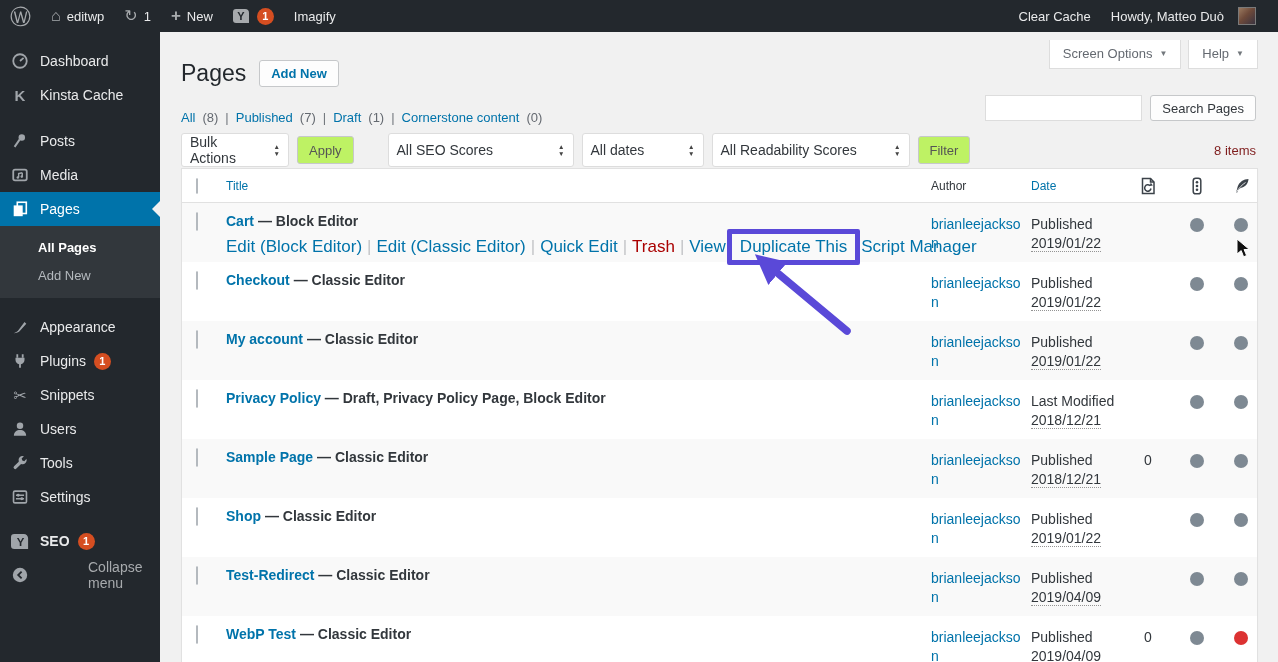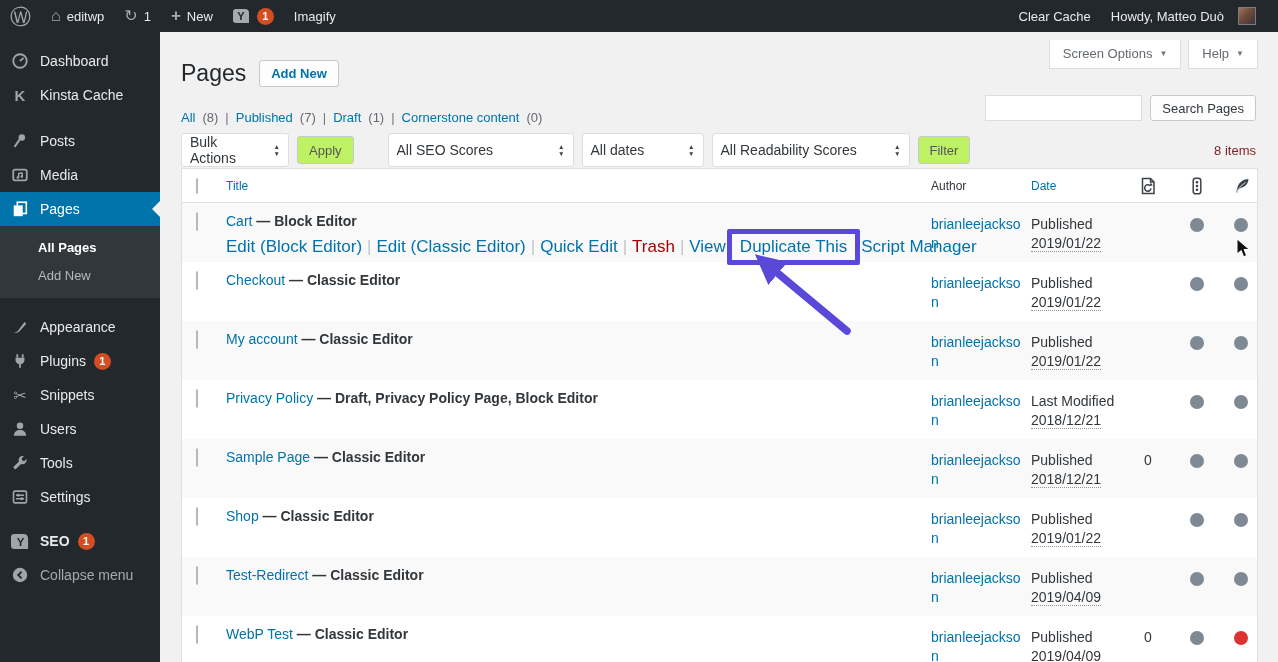--- a/index.html
+++ b/index.html
@@ -32,21 +32,21 @@
 .menu-item.active { background:#0073aa; color:#fff; }
 .menu-item.active .menu-icon { color:#fff; }
 .notch { position:absolute; right:0; top:50%; margin-top:-8px; width:0; height:0;
   border:8px solid transparent; border-right-color:#f1f1f1; }
 .submenu { list-style:none; background:#32373c; padding:7px 0 9px; }
 .submenu li { height:28px; display:flex; align-items:center; padding-left:38px; font-size:13px;
   color:#b4b9be; cursor:pointer; }
 .submenu li.current { color:#fff; font-weight:bold; }
 .gap12 { height:12px; } .gap10 { height:10px; }
 .mbadge { margin-left:8px; }
-.collapse-item { color:#a7aaad; }
+.collapse-item { color:#a7aaad;gap:48px; }
 
 
 .content { position:absolute; top:32px; left:160px; right:0; bottom:0;margin-top:8px; }
 .tabs { position:absolute; top:0; right:20px; display:flex; gap:7px; }
 .tab { background:#fff; border:1px solid #ddd; border-top:none; padding:6px 13px 7px;
   font-size:13px; color:#646970; display:flex; align-items:center; gap:7px; cursor:pointer; }
 .tri { font-size:8px; color:#72777c; }
 .title-row { position:absolute; left:21px; top:20px; display:flex; align-items:center; gap:13px; }
 h1 { font-size:23px; font-weight:400; color:#23282d; }
 .add-new { border:1px solid #c6c8ca; background:#fdfdfd; color:#0073aa; font-size:13px;
@@ -81,21 +81,21 @@
 .c-read { width:40px; flex:none; }
 .thead .c-title a { color:#0073aa; }
 .thead .c-author { color:#32373c; }
 .thead .c-date a { color:#0073aa; }
 .hicon { display:flex; justify-content:center; color:#3c434a; }
 .checkbox { width:16px; height:16px; background:#fff; border:1px solid #b4b9be; border-radius:3px; cursor:pointer; }
 .row { display:flex; height:59px; }
 .row.striped { background:#f9f9f9; }
 .row .c-cb { padding-top:10px; }
 .title-cell { padding-top:10px; font-size:14px; }
-.title-link { color:#0073aa; font-weight:normal; }
+.title-link { color:#0073aa; font-weight:bold; }
 .post-state { color:#32373c; font-weight:bold; }
 .actions { margin-top:8px; font-size:17px; white-space:nowrap; }
 .actions a { color:#0073aa; }
 .actions a.danger { color:#a00; }
 .asep { color:#c3c4c7; margin:0 5px; }
 .hl-box { display:inline-block; border:5px solid #5a49d8; border-radius:2px; padding:3px 8px;
   margin:-9px 1px; line-height:normal; }
 .author-cell { padding-top:12px; font-size:14px; word-break:break-all; padding-right:10px; line-height:1.35; }
 .author-cell a { color:#0073aa; }
 .date-cell { padding-top:12px; font-size:14px; color:#32373c; line-height:1.35; }

